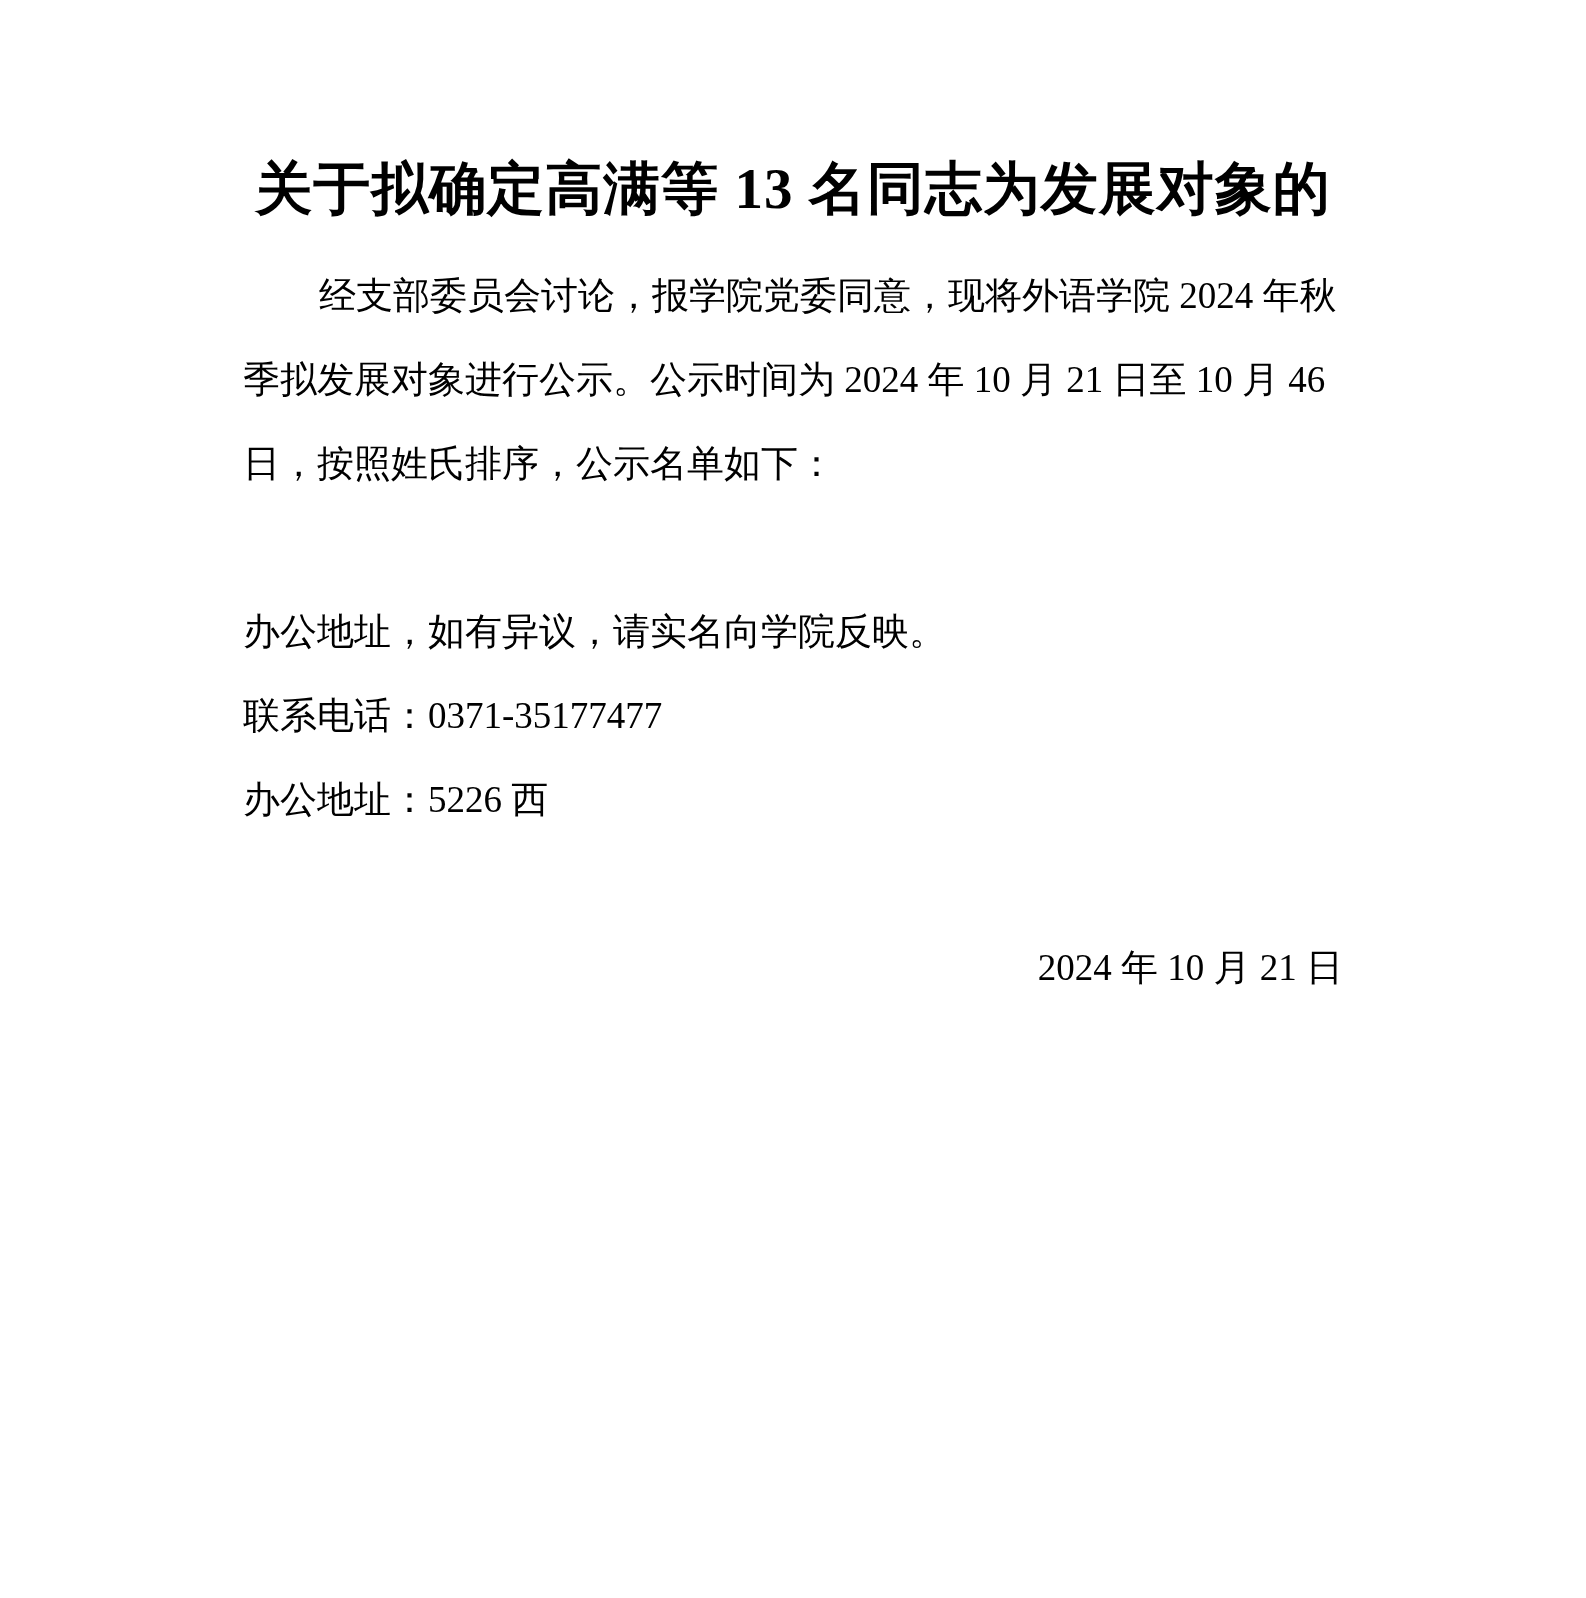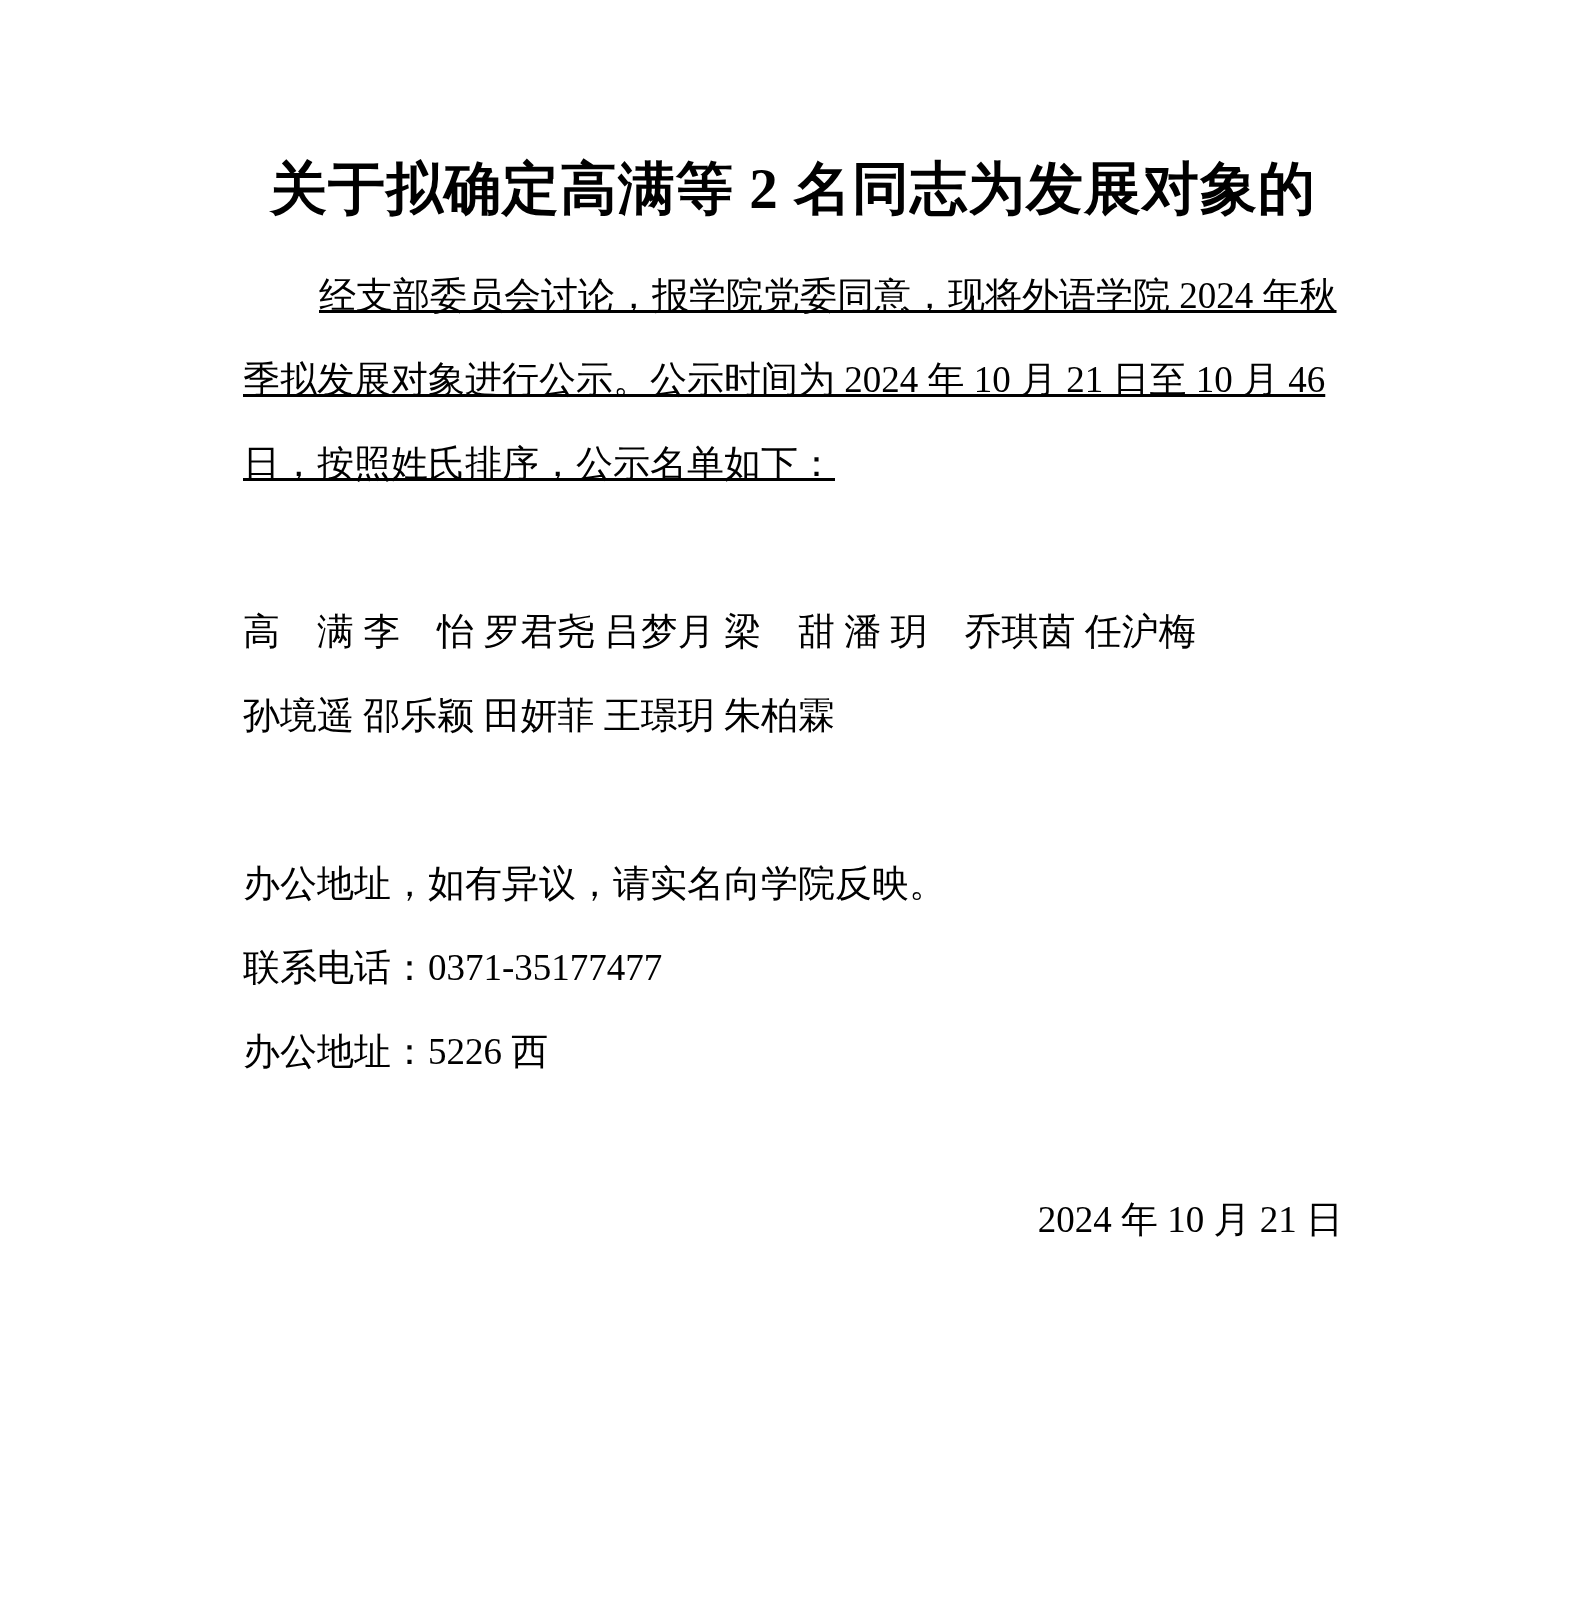--- a/index.html
+++ b/index.html
@@ -34,21 +34,20 @@
   }
   
   .bodytext {
     font-size: 37px;
     line-height: 84px;
     letter-spacing: 0;
   }
   .intro {
     margin-top: 2px;
     text-align: justify;
-    text-decoration: underline;
   }
   .intro .first-line {
     text-indent: 76px; 
   }
   .name-list {
     margin-top: 84px; 
   }
   .contact-block {
     margin-top: 84px; 
   }
@@ -56,33 +55,29 @@
     margin-top: 84px; 
     text-align: right;
   }
 </style>
 </head>
 <body>
 
 <div class="page">
 
   <div class="doc-title">
-    <div class="line">关于拟确定高满等 2 名同志为发展对象的</div>
+    <div class="line">关于拟确定高满等 13 名同志为发展对象的</div>
   </div>
 
   <div class="bodytext intro">
     <div class="line first-line">经支部委员会讨论，报学院党委同意，现将外语学院 2024 年秋</div>
     <div class="line">季拟发展对象进行公示。公示时间为 2024 年 10 月 21 日至 10 月 46</div>
     <div class="line">日，按照姓氏排序，公示名单如下：</div>
   </div>
 
-  <div class="bodytext name-list">
-    <div class="line">高　满 李　怡 罗君尧 吕梦月 梁　甜 潘 玥　乔琪茵 任沪梅</div>
-    <div class="line">孙境遥 邵乐颖 田妍菲 王璟玥 朱柏霖</div>
-  </div>
 
   <div class="bodytext contact-block">
     <div class="line">办公地址，如有异议，请实名向学院反映。</div>
     <div class="line">联系电话：0371-35177477</div>
     <div class="line">办公地址：5226 西</div>
   </div>
 
   <div class="bodytext signature-block">
     <div class="line">2024 年 10 月 21 日</div>
   </div>

